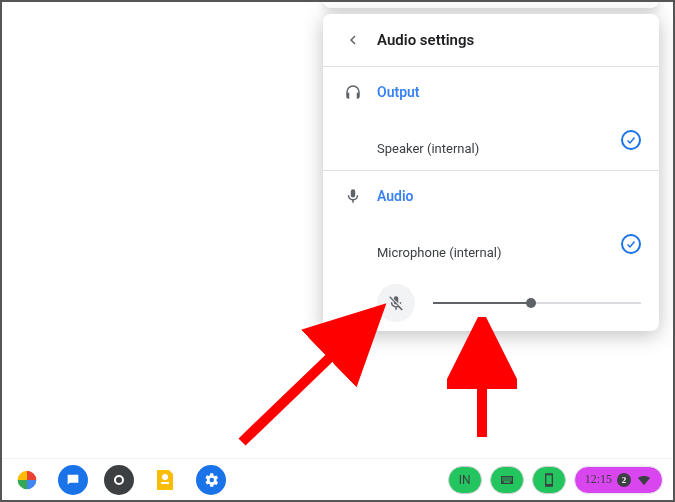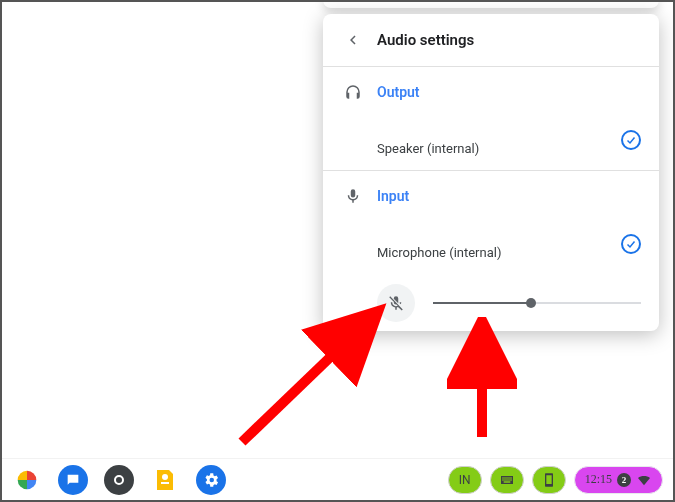--- a/index.html
+++ b/index.html
@@ -120,21 +120,21 @@
       margin-left: auto;
       display: flex; align-items: center; gap: 8px;
       font-size: 12px; color: #3c4043;
     }
     .pill {
       border: 1px solid #d0d0d0;
       border-radius: 16px;
       height: 28px;
       padding: 0 10px;
       display: flex; align-items: center; gap: 5px;
-      background: #84cc16;
+      background: #22c55e;
     }
     .pill-grey { background: #d946ef; border-color: #e8eaed; font-family: Liberation Serif, serif; }
     .status-ic { width: 16px; height: 16px; display: flex; align-items: center; justify-content: center; }
     .status-ic svg { width: 16px; height: 16px; fill: #3c4043; }
     .dot-badge {
       width: 14px; height: 14px;
       background: #3c4043;
       border-radius: 50%;
       color: #fff; font-size: 9px;
       display: flex; align-items: center; justify-content: center;
@@ -182,21 +182,21 @@
     </div>
   </div>
 
   <div class="section">
     <div class="section-head">
       <span class="icw">
         <svg class="svg-icon" viewBox="0 0 24 24">
             <path d="M12 14a3 3 0 0 0 3-3V6a3 3 0 1 0-6 0v5a3 3 0 0 0 3 3zm5-3a5 5 0 0 1-10 0H5a7 7 0 0 0 6 6.9V21h2v-3.1A7 7 0 0 0 19 11h-2z"></path>
           </svg>
       </span>
-      <span>Input</span>
+      <span>Audio</span>
     </div>
     <div class="device-row">
       <span class="dev-name">Microphone (internal)</span>
       <span class="check-badge">
         <svg viewBox="0 0 24 24">
             <polyline points="5 13 10 18 19 7"></polyline>
           </svg>
       </span>
     </div>
 

